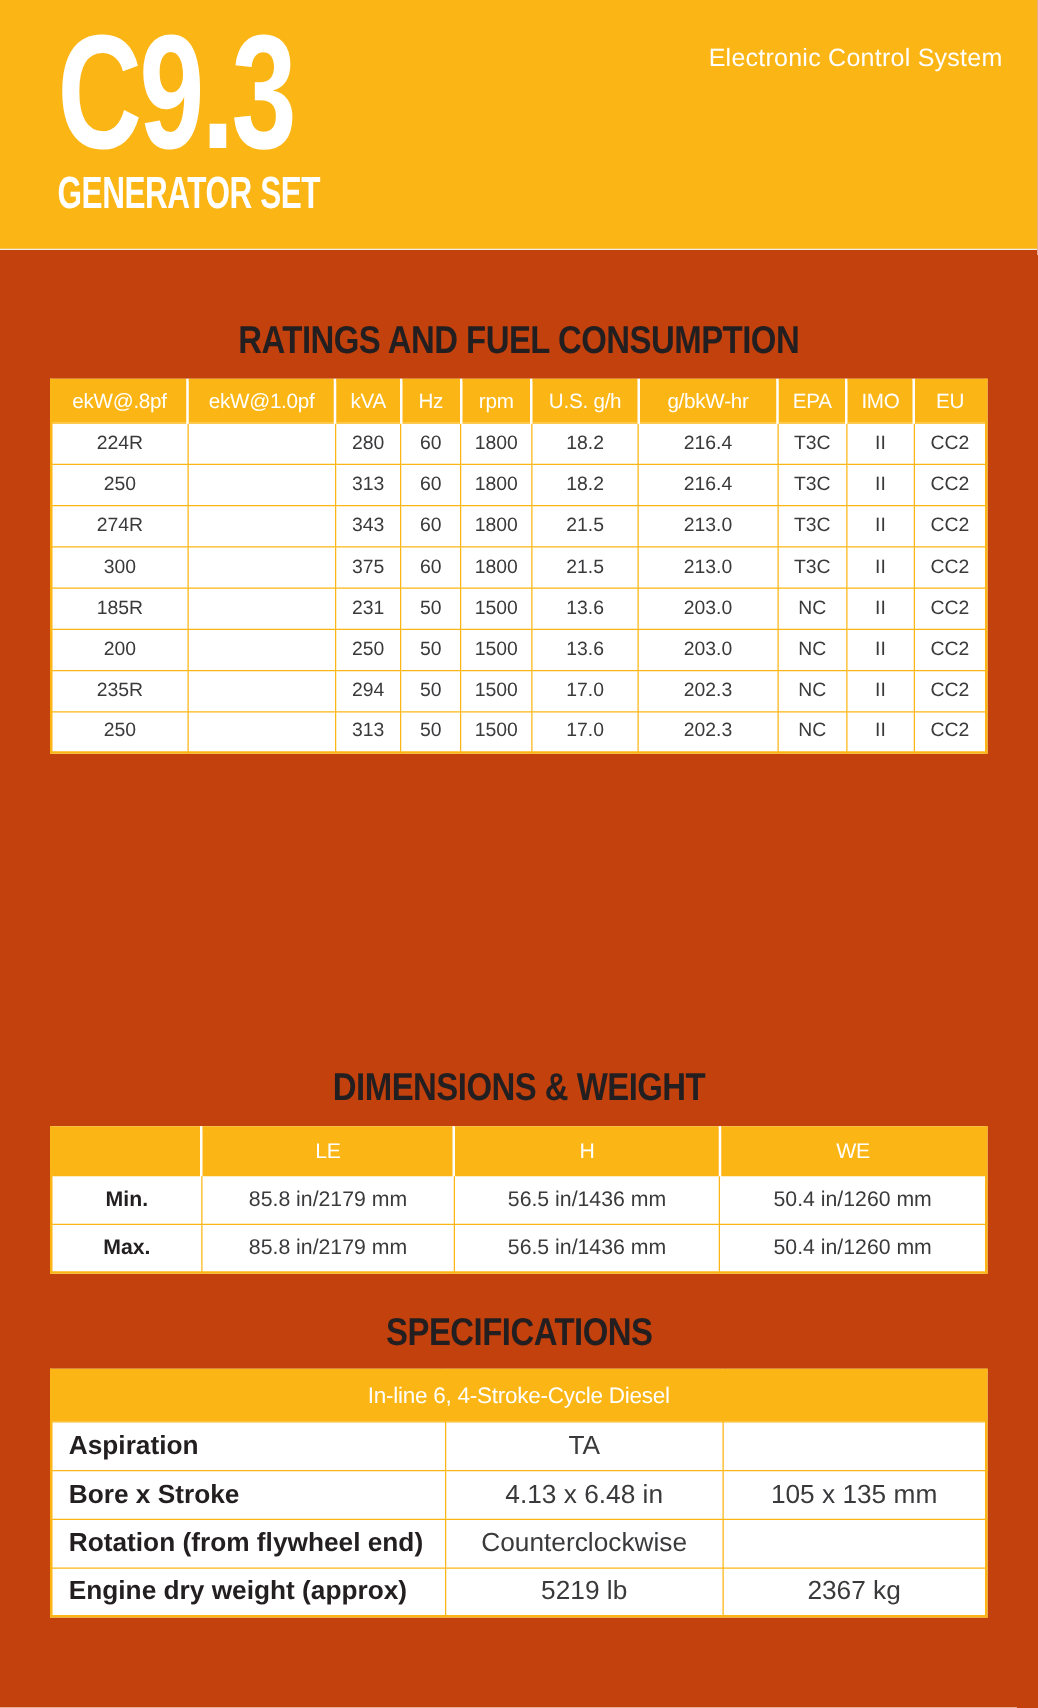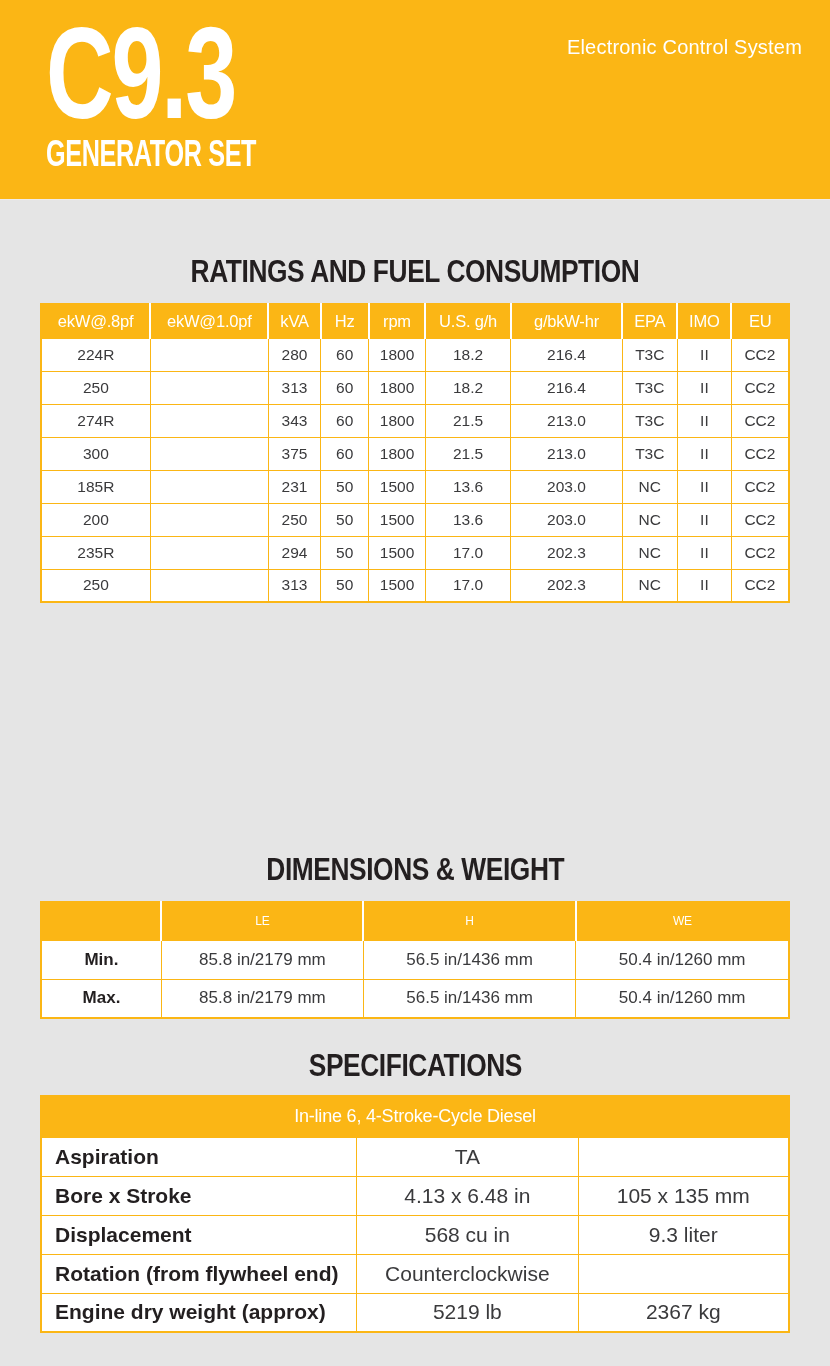--- a/index.html
+++ b/index.html
@@ -5,21 +5,21 @@
   :root{
     --yellow:#FBB615;
     --ink:#231F20;
     --body:#3A3A3C;
   }
   *{margin:0;padding:0;box-sizing:border-box;}
   html,body{background:#fff;}
   .page{
     position:relative;
     width:830px;height:1366px;
-    background:#e5e5e5;
+    background:#c2410c;
     font-family:"Liberation Sans",sans-serif;
     overflow:hidden;
   }
   
   .banner{
     position:absolute;left:0;top:0;width:830px;height:200px;
     background:var(--yellow);
     border-bottom:1px solid #efecea;
   }
   .model{
@@ -71,21 +71,21 @@
     border:1.5px solid var(--yellow);
     color:var(--body);text-align:center;vertical-align:middle;
     font-size:15.5px;
   }
   
   .ratings-table{top:303px;}
   .ratings-table th{height:34px;}
   .ratings-table td{height:33px;}
   
   .dims-table{top:901px;}
-  .dims-table th{height:38px;font-size:12px;}
+  .dims-table th{height:38px;font-size:17px;}
   .dims-table td{height:39px;font-size:17px;}
   .dims-table td:first-child{font-weight:bold;color:var(--ink);font-size:17px;}
   
   .specs-table{top:1095px;}
   .specs-table thead th{height:41px;font-size:18px;}
   .specs-table td{height:39px;font-size:21px;}
   .specs-table td:first-child{
     text-align:left;padding-left:13px;
     font-weight:bold;color:var(--ink);
   }
@@ -287,25 +287,20 @@
           <td>Aspiration</td>
           <td>TA</td>
           <td></td>
         </tr>
         <tr>
           <td>Bore x Stroke</td>
           <td>4.13 x 6.48 in</td>
           <td>105 x 135 mm</td>
         </tr>
         <tr>
-          <td>Displacement</td>
-          <td>568 cu in</td>
-          <td>9.3 liter</td>
-        </tr>
-        <tr>
           <td>Rotation (from flywheel end)</td>
           <td>Counterclockwise</td>
           <td></td>
         </tr>
         <tr>
           <td>Engine dry weight (approx)</td>
           <td>5219 lb</td>
           <td>2367 kg</td>
         </tr>
       </tbody>

